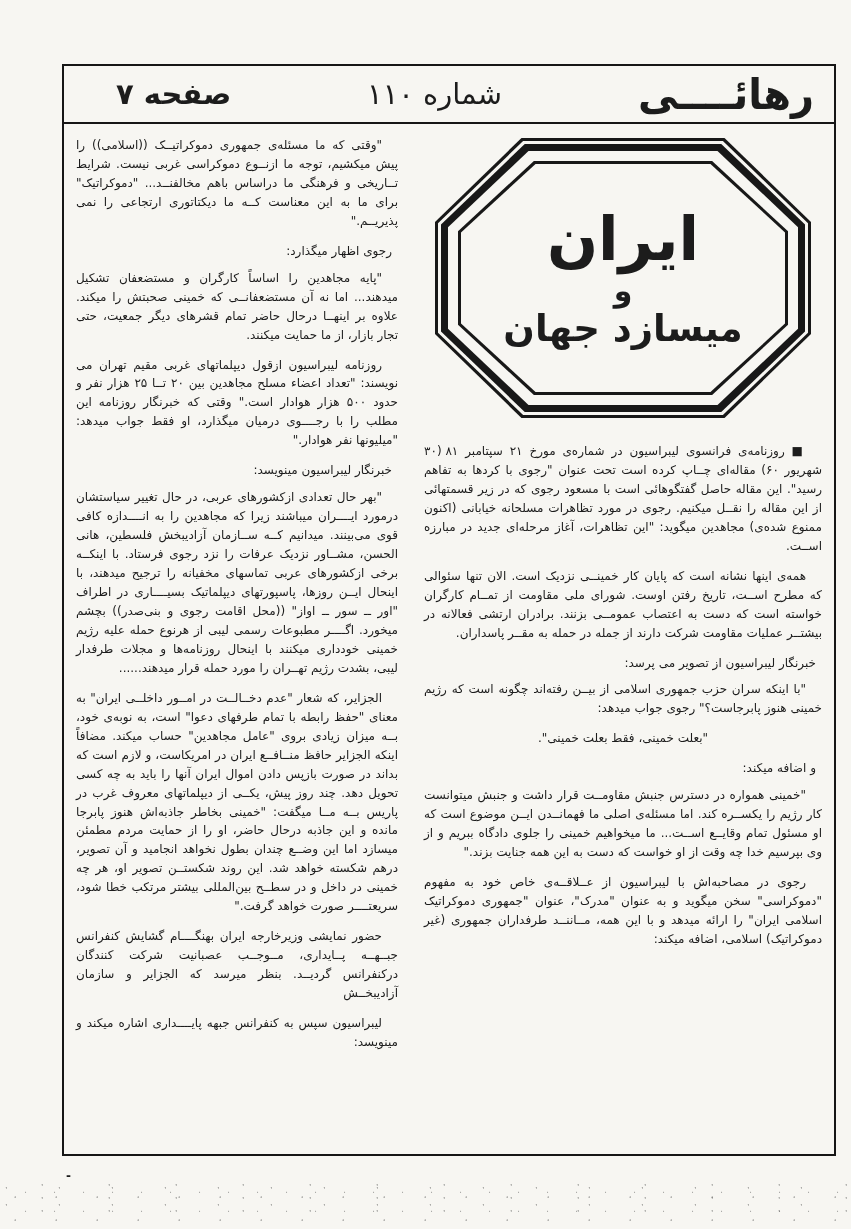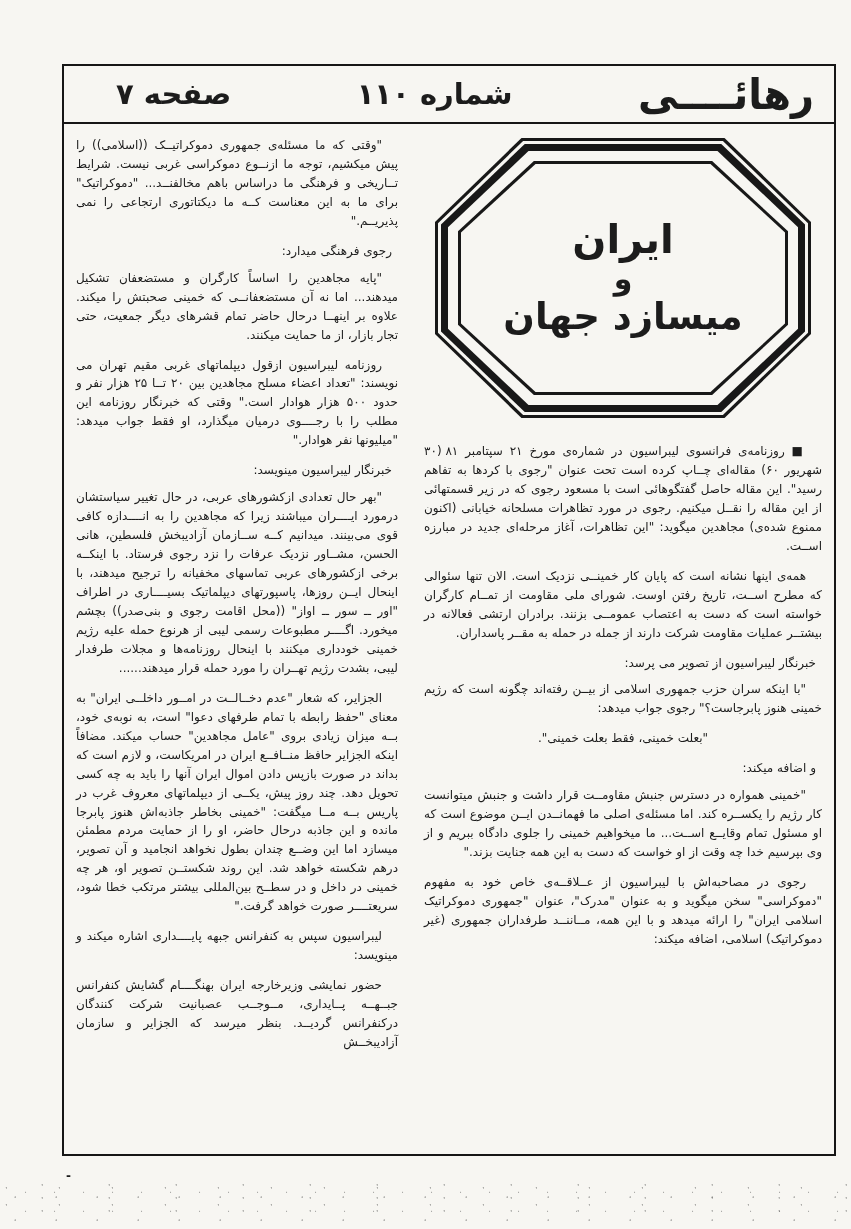--- a/index.html
+++ b/index.html
@@ -15,21 +15,21 @@
     background:#f7f6f2;
     box-sizing:border-box;
     overflow:hidden;
   }
   .masthead{
     display:flex;direction:rtl;align-items:center;justify-content:space-between;
     height:58px;border-bottom:2px solid #161616;
     padding:0 20px;box-sizing:border-box;
   }
   .masthead .pub{font-size:40px;font-weight:bold;transform:scaleY(1.05);}
-  .masthead .issue{font-size:29px;font-weight:bold;}
+  .masthead .issue{font-size:29px;font-weight:normal;}
   .masthead .pagenum{font-size:29px;font-weight:bold;margin-left:32px;}
   .content{
     display:flex;direction:rtl;gap:26px;
     padding:12px 12px 0 12px;box-sizing:border-box;
     height:calc(100% - 58px);overflow:hidden;
   }
   .col{text-align:justify;font-size:12px;line-height:1.58;}
   .col-right{width:398px;flex:0 0 auto;}
   .col-left{flex:1 1 auto;min-width:0;}
   .col p{margin:0 0 11px 0;text-indent:16px;}
@@ -38,21 +38,21 @@
 
   
   .oct{clip-path:polygon(23% 0%,77% 0%,100% 30%,100% 70%,77% 100%,23% 100%,0% 70%,0% 30%);
        width:100%;height:100%;box-sizing:border-box;}
   .o1{width:376px;height:280px;background:#181818;padding:3px;margin:2px auto 24px auto;}
   .o2{background:#f7f6f2;padding:3px;}
   .o3{background:#181818;padding:7px;}
   .o4{background:#f7f6f2;padding:10px;}
   .o5{background:#181818;padding:3px;}
   .o6{background:#f7f6f2;display:flex;flex-direction:column;align-items:center;justify-content:center;}
-  .oct-line1{font-size:40px;font-weight:bold;line-height:1.15;}
+  .oct-line1{font-size:60px;font-weight:bold;line-height:1.15;}
   .oct-line2{font-size:30px;font-weight:bold;line-height:1.1;}
   .oct-line3{font-size:37px;font-weight:bold;line-height:1.2;}
 
   
   .scan-noise{
     position:absolute;left:0;bottom:8px;width:100%;height:40px;
     background-image:
       radial-gradient(circle at 12% 40%, rgba(40,40,40,.45) 0.6px, transparent 1px),
       radial-gradient(circle at 37% 70%, rgba(40,40,40,.4) 0.6px, transparent 1px),
       radial-gradient(circle at 63% 30%, rgba(40,40,40,.4) 0.6px, transparent 1px),
@@ -96,27 +96,27 @@
       <p class="attrib">خبرنگار لیبراسیون از تصویر می پرسد:</p>
       <p>"با اینکه سران حزب جمهوری اسلامی از بیــن رفته‌اند چگونه است که رژیم خمینی هنوز پابرجاست؟" رجوی جواب میدهد:</p>
       <p class="centerline">"بعلت خمینی، فقط بعلت خمینی".</p>
       <p class="attrib">و اضافه میکند:</p>
       <p>"خمینی همواره در دسترس جنبش مقاومــت قرار داشت و جنبش میتوانست کار رژیم را یکســره کند. اما مسئله‌ی اصلی ما فهمانــدن ایــن موضوع است که او مسئول تمام وقایــع اســت... ما میخواهیم خمینی را جلوی دادگاه ببریم و از وی بپرسیم خدا چه وقت از او خواست که دست به این همه جنایت بزند."</p>
       <p>رجوی در مصاحبه‌اش با لیبراسیون از عــلاقــه‌ی خاص خود به مفهوم "دموکراسی" سخن میگوید و به عنوان "مدرک"، عنوان "جمهوری دموکراتیک اسلامی ایران" را ارائه میدهد و با این همه، مــاننــد طرفداران جمهوری (غیر دموکراتیک) اسلامی، اضافه میکند:</p>
     </div>
 
     <div class="col col-left">
       <p>"وقتی که ما مسئله‌ی جمهوری دموکراتیــک ((اسلامی)) را پیش میکشیم، توجه ما ازنــوع دموکراسی غربی نیست. شرایط تــاریخی و فرهنگی ما دراساس باهم مخالفنــد... "دموکراتیک" برای ما به این معناست کــه ما دیکتاتوری ارتجاعی را نمی پذیریــم."</p>
-      <p class="attrib">رجوی فرهنگی میدارد:</p>
+      <p class="attrib">رجوی اظهار میگذارد:</p>
       <p>"پایه مجاهدین را اساساً کارگران و مستضعفان تشکیل میدهند... اما نه آن مستضعفانــی که خمینی صحبتش را میکند. علاوه بر اینهــا درحال حاضر تمام قشرهای دیگر جمعیت، حتی تجار بازار، از ما حمایت میکنند.</p>
       <p>روزنامه لیبراسیون ازقول دیپلماتهای غربی مقیم تهران می نویسند: "تعداد اعضاء مسلح مجاهدین بین ۲۰ تــا ۲۵ هزار نفر و حدود ۵۰۰ هزار هوادار است." وقتی که خبرنگار روزنامه این مطلب را با رجــــوی درمیان میگذارد، او فقط جواب میدهد: "میلیونها نفر هوادار."</p>
       <p class="attrib">خبرنگار لیبراسیون مینویسد:</p>
       <p>"بهر حال تعدادی ازکشورهای عربی، در حال تغییر سیاستشان درمورد ایــــران میباشند زیرا که مجاهدین را به انــــدازه کافی قوی می‌بینند. میدانیم کــه ســازمان آزادیبخش فلسطین، هانی الحسن، مشــاور نزدیک عرفات را نزد رجوی فرستاد. با اینکــه برخی ازکشورهای عربی تماسهای مخفیانه را ترجیح میدهند، با اینحال ایــن روزها، پاسپورتهای دیپلماتیک بسیــــاری در اطراف "اور ــ سور ــ اواز" ((محل اقامت رجوی و بنی‌صدر)) بچشم میخورد. اگــــر مطبوعات رسمی لیبی از هرنوع حمله علیه رژیم خمینی خودداری میکنند با اینحال روزنامه‌ها و مجلات طرفدار لیبی، بشدت رژیم تهــران را مورد حمله قرار میدهند......</p>
       <p>الجزایر، که شعار "عدم دخــالــت در امــور داخلــی ایران" به معنای "حفظ رابطه با تمام طرفهای دعوا" است، به نوبه‌ی خود، بــه میزان زیادی بروی "عامل مجاهدین" حساب میکند. مضافاً اینکه الجزایر حافظ منــافــع ایران در امریکاست، و لازم است که بداند در صورت بازپس دادن اموال ایران آنها را باید به چه کسی تحویل دهد. چند روز پیش، یکــی از دیپلماتهای معروف غرب در پاریس بــه مــا میگفت: "خمینی بخاطر جاذبه‌اش هنوز پابرجا مانده و این جاذبه درحال حاضر، او را از حمایت مردم مطمئن میسازد اما این وضــع چندان بطول نخواهد انجامید و آن تصویر، درهم شکسته خواهد شد. این روند شکستــن تصویر او، هر چه خمینی در داخل و در سطــح بین‌المللی بیشتر مرتکب خطا شود، سریعتــــر صورت خواهد گرفت."</p>
+      <p>حضور نمایشی وزیرخارجه ایران بهنگــــام گشایش کنفرانس جبــهــه پــایداری، مــوجــب عصبانیت شرکت کنندگان درکنفرانس گردیــد. بنظر میرسد که الجزایر و سازمان آزادیبخــش</p>
       <p>لیبراسیون سپس به کنفرانس جبهه پایــــداری اشاره میکند و مینویسد:</p>
-      <p>حضور نمایشی وزیرخارجه ایران بهنگــــام گشایش کنفرانس جبــهــه پــایداری، مــوجــب عصبانیت شرکت کنندگان درکنفرانس گردیــد. بنظر میرسد که الجزایر و سازمان آزادیبخــش</p>
     </div>
 
   </div>
 </div>
 
 <div class="stray-dash">-</div>
 <div class="scan-noise"></div>
 
 </body></html>

